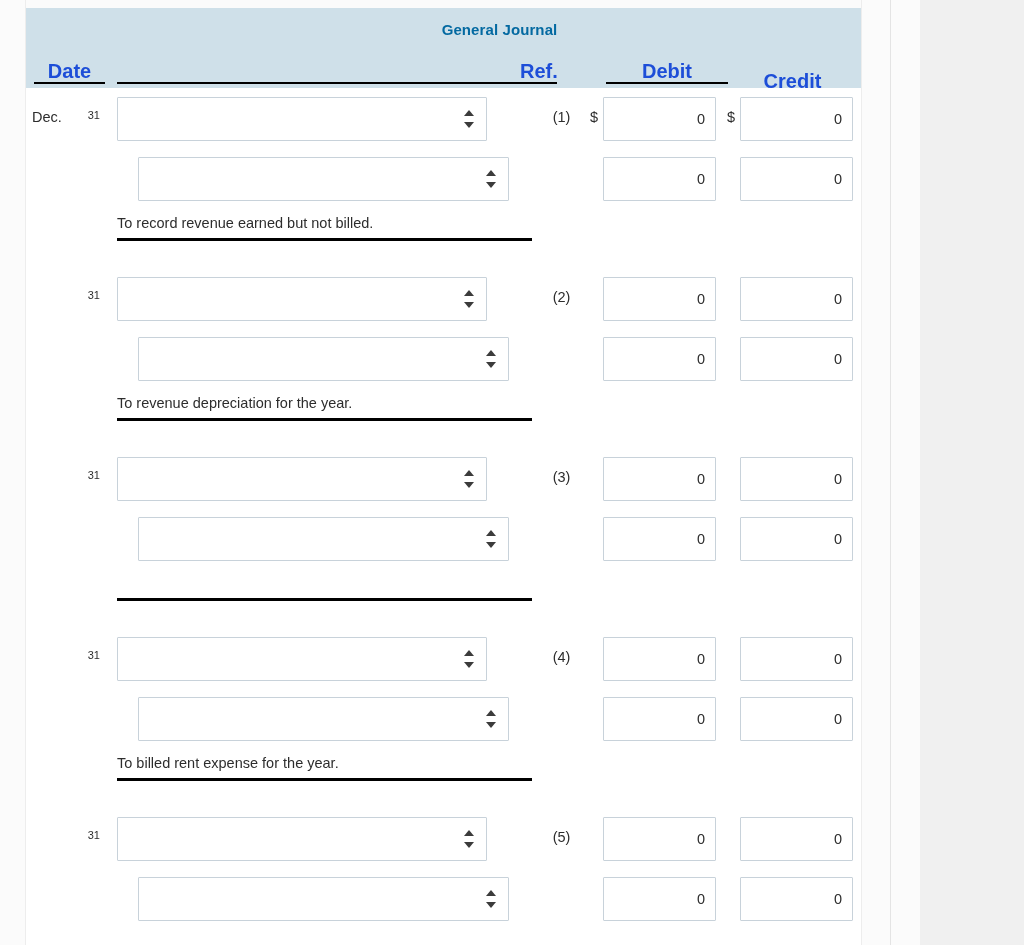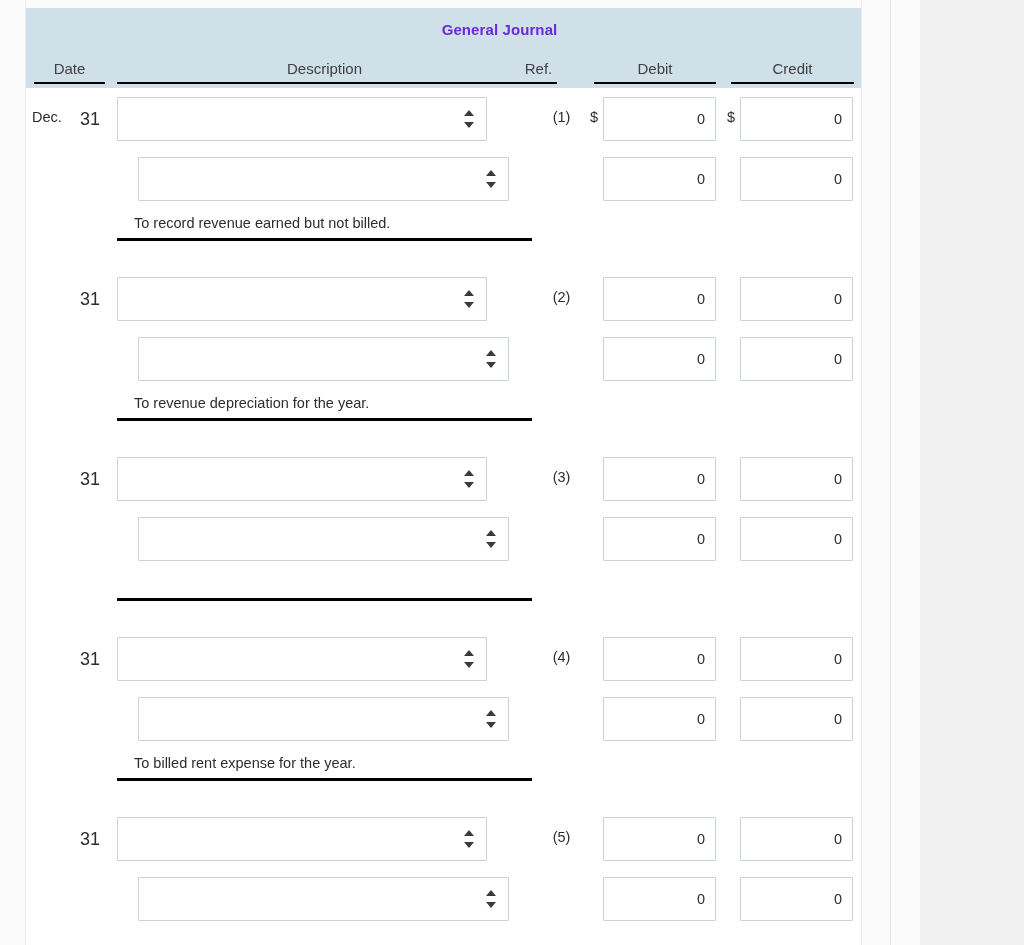--- a/index.html
+++ b/index.html
@@ -72,45 +72,45 @@
     background: #cfe0e9;
   }
   .journal-title {
     position: absolute;
     top: 13px;
     left: 0;
     width: 947px;
     text-align: center;
     font-size: 15px;
     font-weight: bold;
-    color: #6d28d9;
+    color: #0369a1;
     letter-spacing: 0.1px;
   }
 
   .col-head {
     position: absolute;
-    font-size: 15px;
-    font-weight: normal;
-    color: #404040;
+    font-size: 20px;
+    font-weight: bold;
+    color: #1d4ed8;
     text-align: center;
     top: 52px;
   }
   .col-rule {
     position: absolute;
     height: 2px;
     background: #000000;
     top: 74px;
   }
 
   
   .c-date   { left: 8px;   width: 71px;  }
   .c-desc   { left: 91px;  width: 415px; }
   .c-ref    { left: 494px; width: 37px;  }
-  .c-debit  { left: 568px; width: 122px; text-align: center; }
-  .c-credit { left: 705px; width: 123px; }
+  .c-debit  { left: 580px; width: 122px; text-align: center; }
+  .c-credit { left: 705px; width: 123px; margin-top: 10px; }
 
   .journal-body {
     position: relative;
     background: #ffffff;
     height: 886px;
   }
 
   
   .entry {
     position: absolute;
@@ -127,21 +127,21 @@
     text-align: left;
     font-size: 14.5px;
     color: #2d2d2d;
   }
   .date-day {
     position: absolute;
     left: 52px;
     top: 21px;
     width: 22px;
     text-align: right;
-    font-size: 18px;
+    font-size: 11px;
     color: #2d2d2d;
   }
 
   .acct-select {
     position: absolute;
     box-sizing: border-box;
     height: 44px;
     background: #ffffff;
     border: 1px solid #c8d2da;
     border-radius: 1px;
@@ -174,21 +174,20 @@
     border-top: 6px solid #3b3b3b;
   }
 
   .memo-text {
     position: absolute;
     left: 91px;
     top: 127px;
     font-size: 14.5px;
     color: #2d2d2d;
     white-space: nowrap;
-    margin-left: 17px;
   }
   .memo-rule {
     position: absolute;
     left: 91px;
     top: 150px;
     width: 415px;
     height: 3px;
     background: #000000;
   }
 
@@ -241,21 +240,20 @@
   <div class="panel-edge-right"></div>
 
   <div class="journal-panel">
 
     <div class="journal-header">
       <div class="journal-title">General Journal</div>
 
       <div class="col-head c-date">Date</div>
       <div class="col-rule c-date"></div>
 
-      <div class="col-head c-desc">Description</div>
       <div class="col-rule c-desc"></div>
 
       <div class="col-head c-ref">Ref.</div>
       <div class="col-rule c-ref"></div>
 
       <div class="col-head c-debit">Debit</div>
       <div class="col-rule c-debit"></div>
 
       <div class="col-head c-credit">Credit</div>
       <div class="col-rule c-credit"></div>

